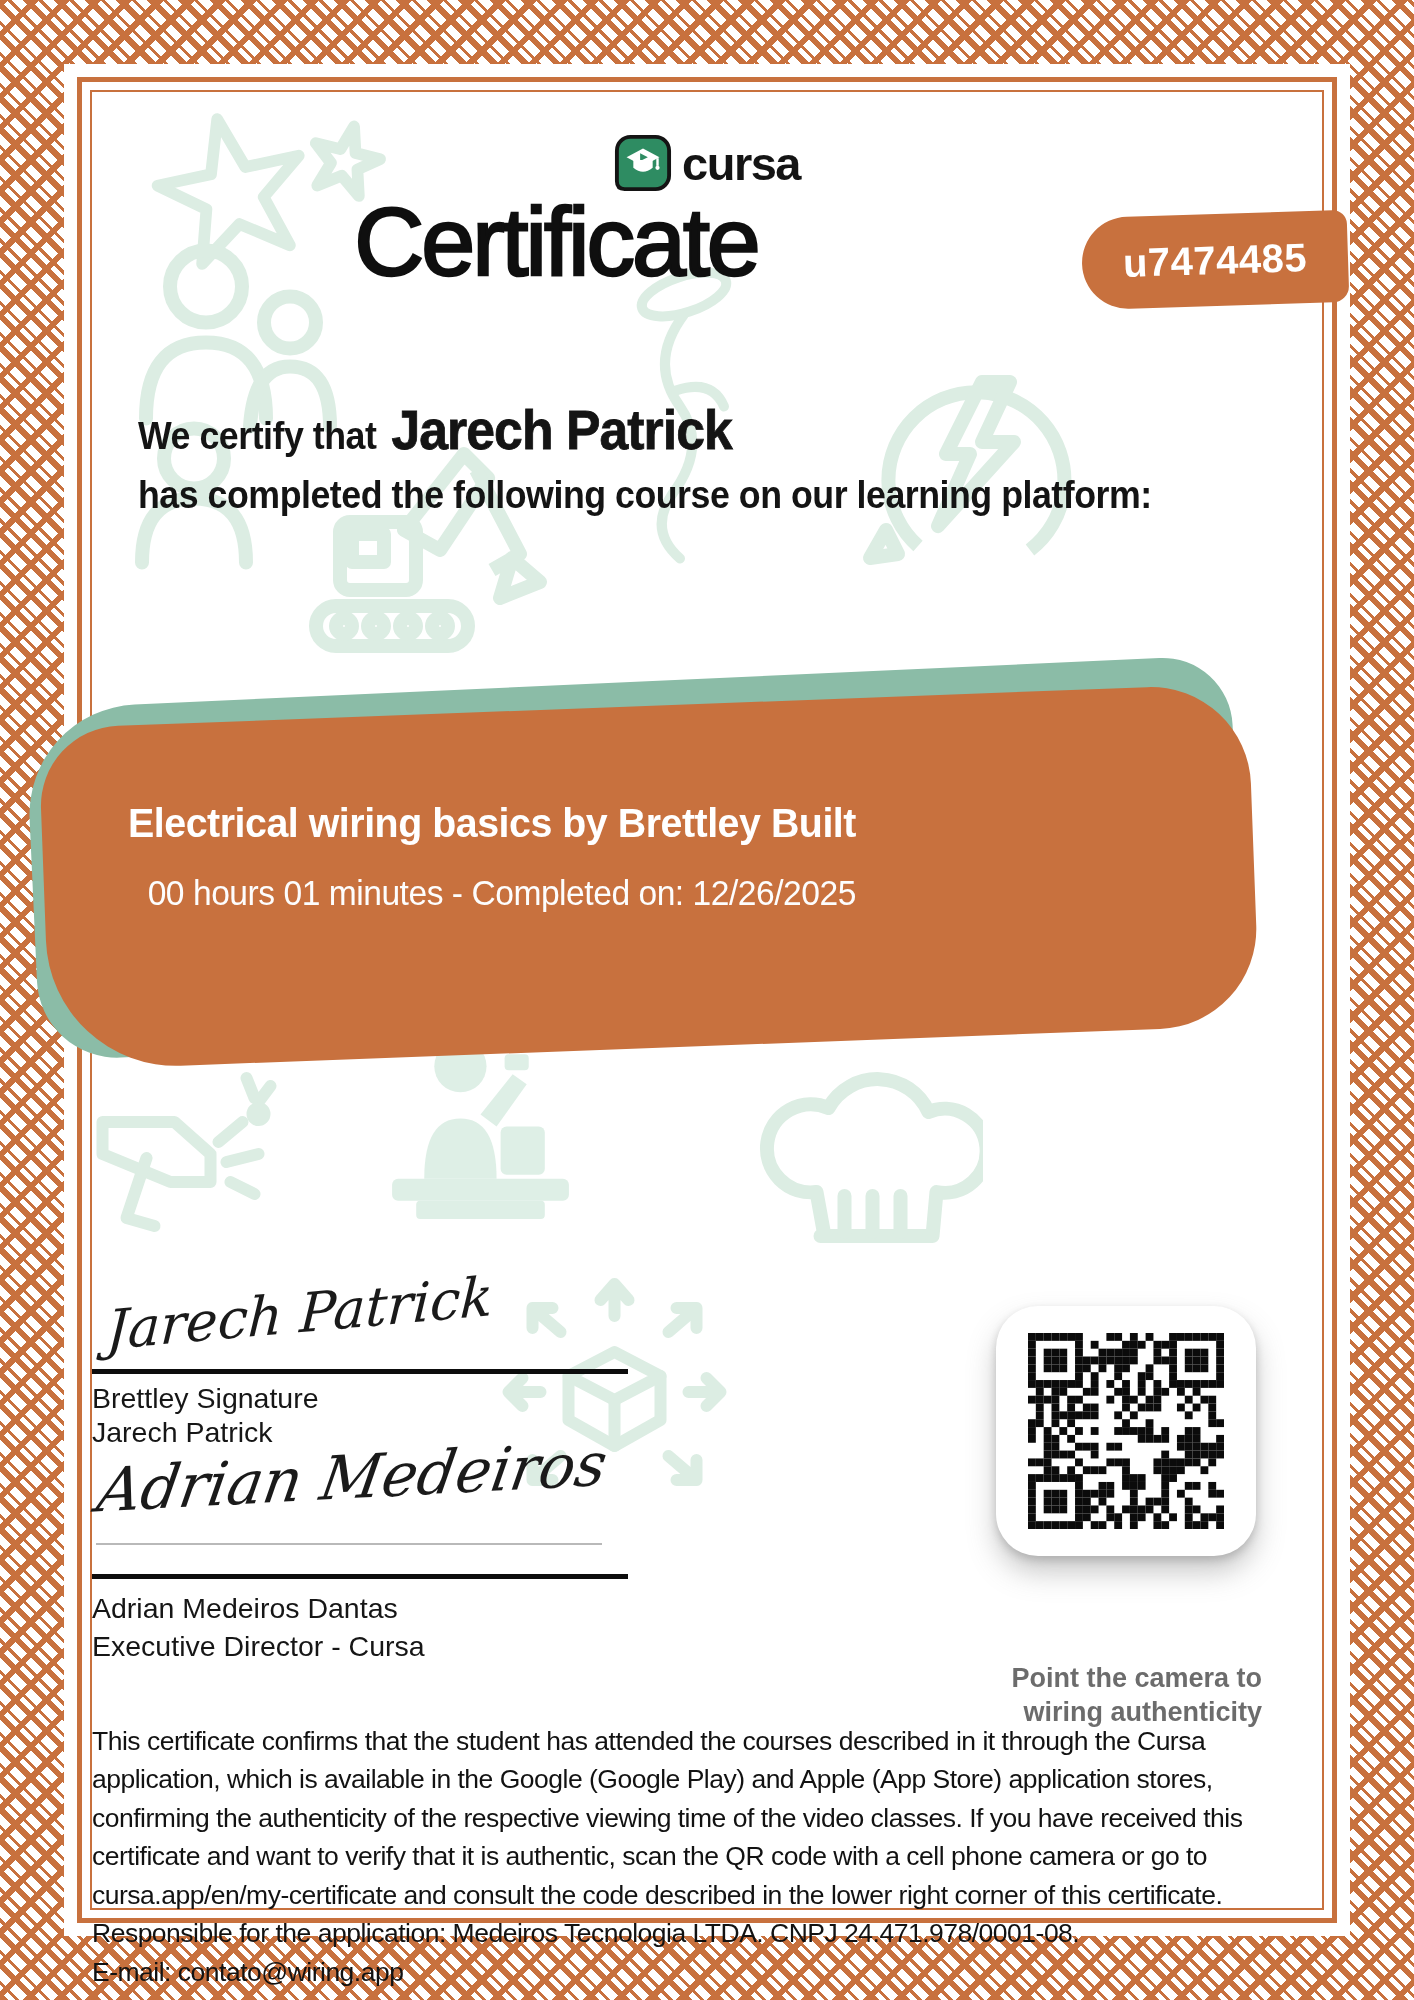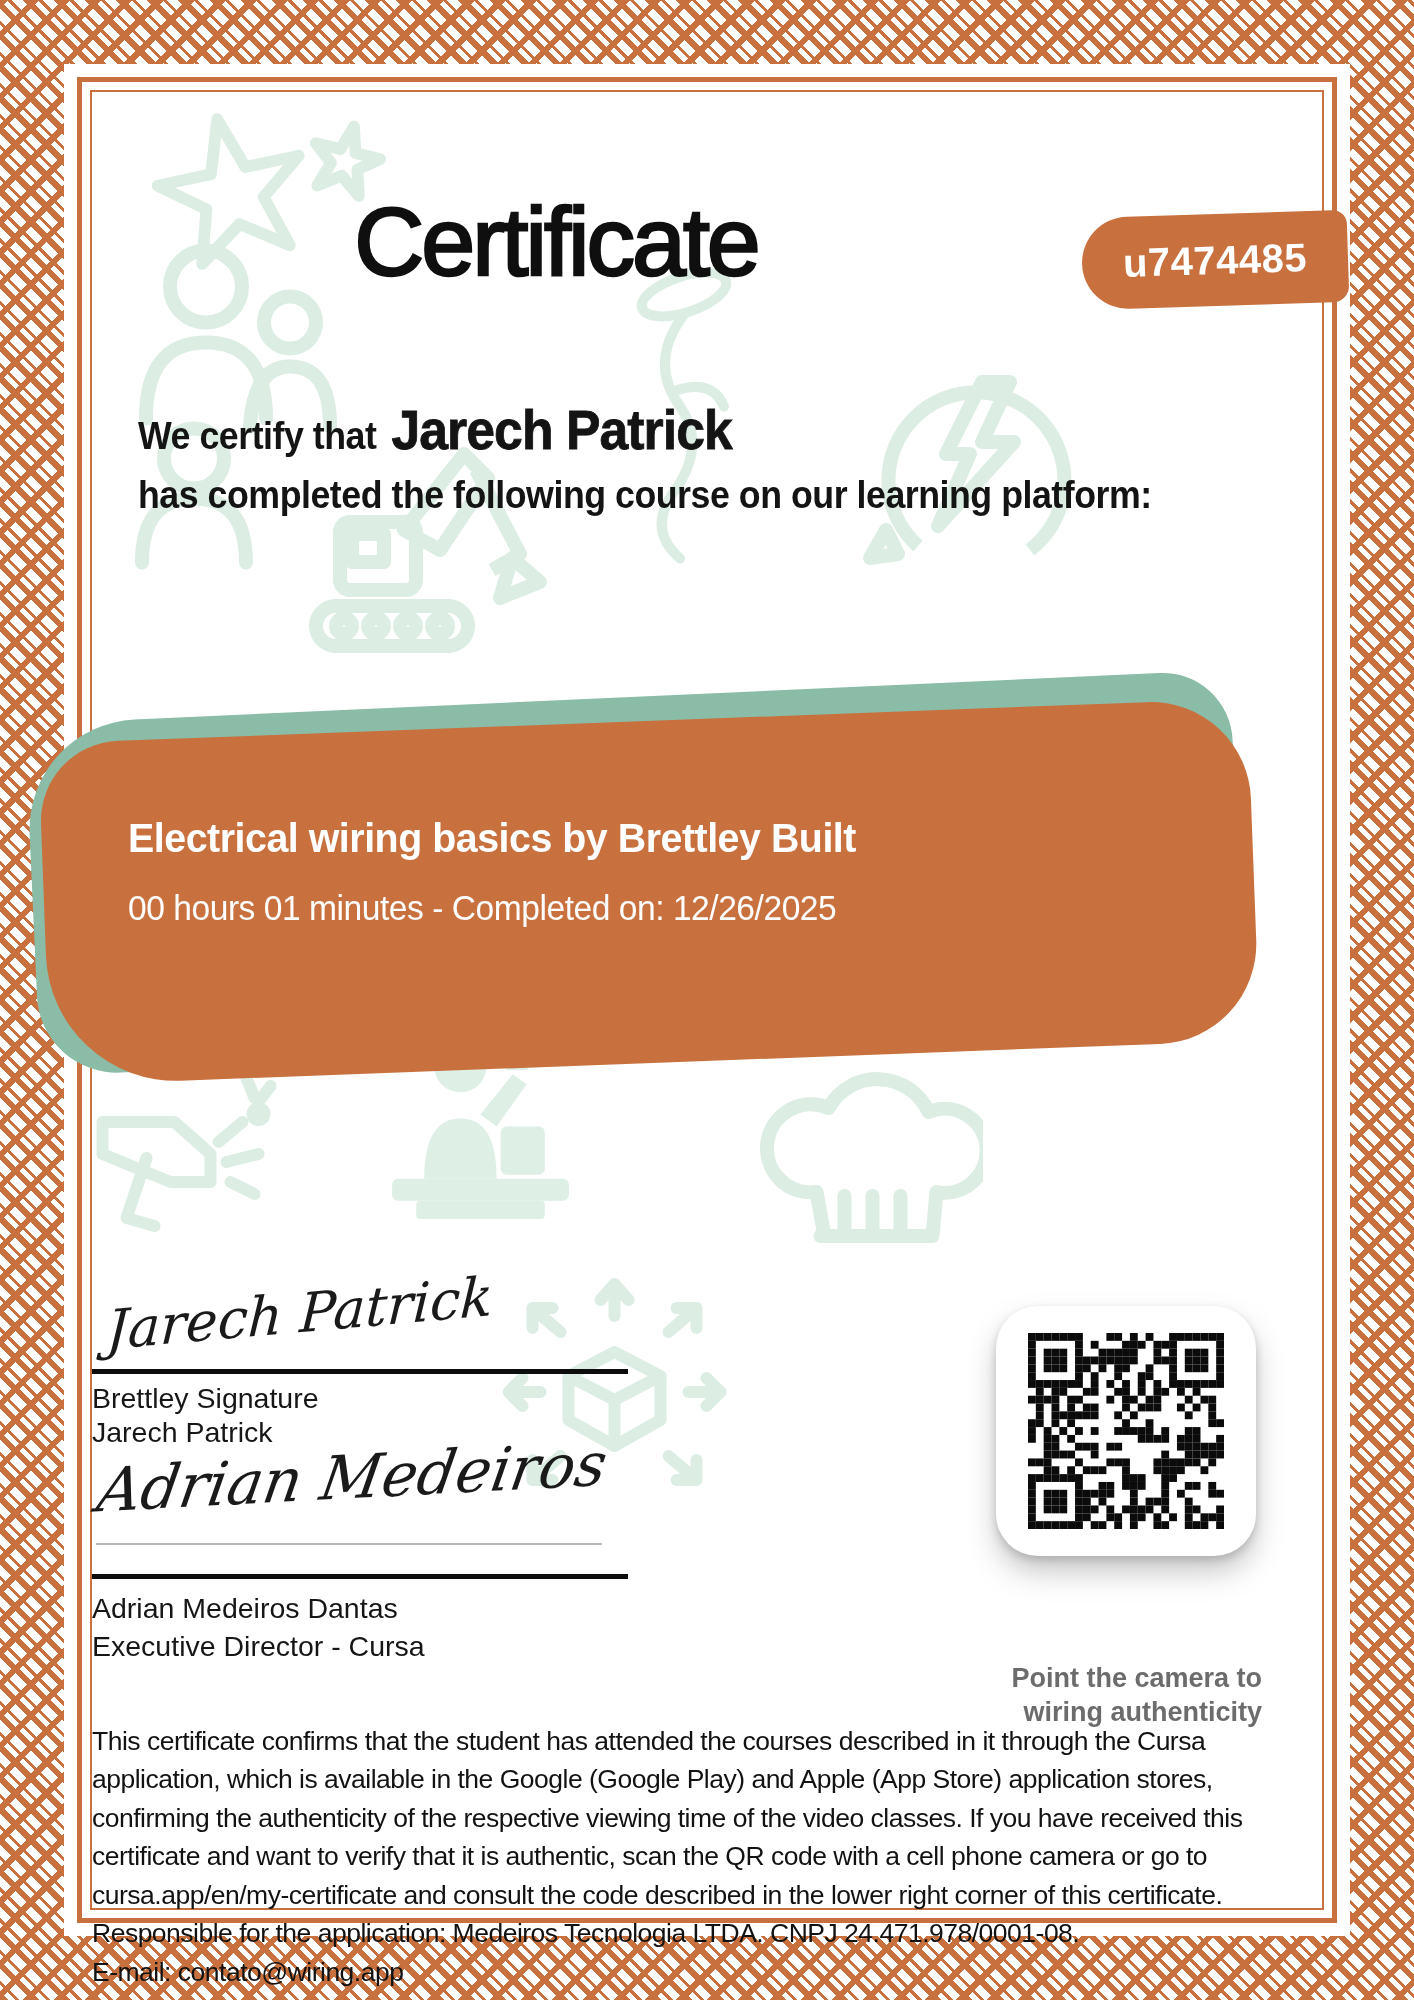--- a/index.html
+++ b/index.html
@@ -37,21 +37,21 @@
   .badge span{color:#fff;font-size:40px;font-weight:bold;letter-spacing:0.5px;}
 
   
   .intro{position:absolute;left:138px;top:398px;z-index:3;transform:scaleX(.94);transform-origin:left top;}
   .intro-line1{display:flex;align-items:baseline;gap:16px;}
   .intro-prefix{font-size:38px;font-weight:bold;letter-spacing:-0.5px;}
   .intro-name{font-size:55px;font-weight:bold;letter-spacing:-1px;-webkit-text-stroke:0.8px #141414;}
   .intro-line2{margin-top:12px;font-size:38px;font-weight:bold;letter-spacing:-0.5px;}
 
   
-  .course{position:absolute;left:30px;top:639px;width:1224px;height:470px;z-index:3;}
+  .course{position:absolute;left:30px;top:624px;width:1224px;height:470px;z-index:3;text-align:right;}
   .course-teal{position:absolute;left:2px;top:58px;width:1206px;height:352px;background:#8BBCA7;
       border-radius:110px 70px 90px 80px;transform:rotate(-2.6deg);}
   .course-orange{position:absolute;left:14px;top:82px;width:1210px;height:342px;background:#C8713E;
       border-radius:80px 100px 100px 130px;transform:rotate(-2.15deg);}
   .course-text{position:absolute;left:98px;top:176px;z-index:1;transform:scaleX(.96);transform-origin:left top;}
   .course-title{color:#fff;font-size:41px;font-weight:bold;letter-spacing:-0.5px;}
   .course-meta{color:#fdfdfd;font-size:35px;margin-top:26px;letter-spacing:-0.5px;}
 
   
   .sig{position:absolute;left:92px;width:560px;z-index:3;}
@@ -169,20 +169,31 @@
       <path d="M61 26 v-16 m0 0 l-7 8 m7 -8 l7 8"></path>
       <path d="M88 34 l14 -12 m0 0 h-10 m10 0 v10"></path>
       <path d="M34 34 l-14 -12 m0 0 h10 m-10 0 v10"></path>
       <path d="M24 64 h-16 m0 0 l7 -7 m-7 7 l7 7"></path>
       <path d="M98 64 h16 m0 0 l-7 -7 m7 7 l-7 7"></path>
       <path d="M34 96 l-14 12 m0 0 h10 m-10 0 v-10"></path>
       <path d="M88 96 l14 12 m0 0 h-10 m10 0 v-10"></path>
     </svg>
   </div>
 
+  <div class="logo">
+    <svg class="logo-icon" viewBox="0 0 60 60">
+      <path d="M17 3 H43 A14 14 0 0 1 57 17 V43 A14 14 0 0 1 43 57 H11 Q3 57 3 49 V17 A14 14 0 0 1 17 3 Z" fill="#2E8C62" stroke="#141414" stroke-width="4"></path>
+      <polygon points="30,15 47,24 30,33 13,24" fill="#fff"></polygon>
+      <polygon points="27,20 35,24 27,28" fill="#2E8C62"></polygon>
+      <path d="M20 27 v8 q10 8 20 0 v-8 z" fill="#fff"></path>
+      <path d="M45 25 v8" stroke="#fff" stroke-width="2.5"></path>
+      <circle cx="45" cy="35" r="2.2" fill="#fff"></circle>
+    </svg>
+    <div class="logo-word">cursa</div>
+  </div>
 
   <div class="cert-title">Certificate</div>
 
   <div class="badge">
     <span>u7474485</span>
   </div>
 
   <div class="intro">
     <div class="intro-line1">
       <span class="intro-prefix">We certify that</span>

